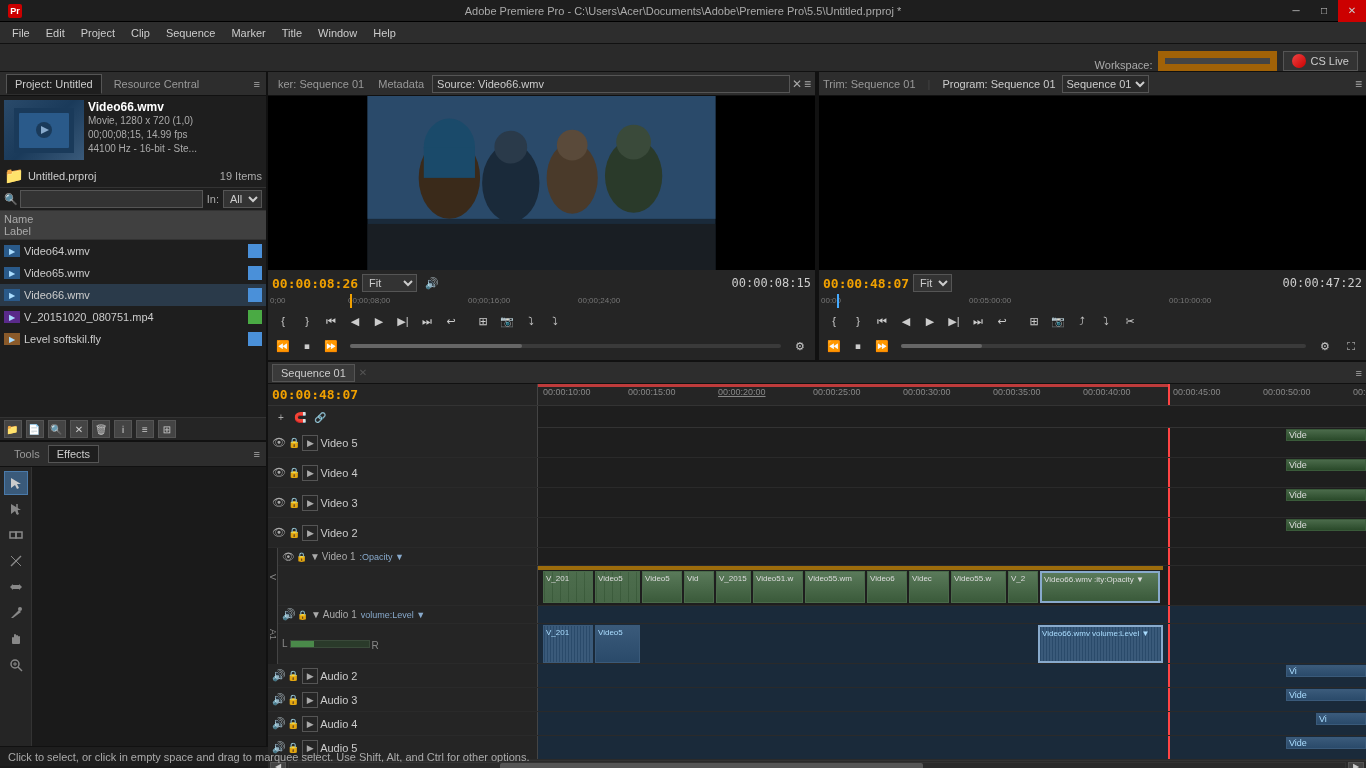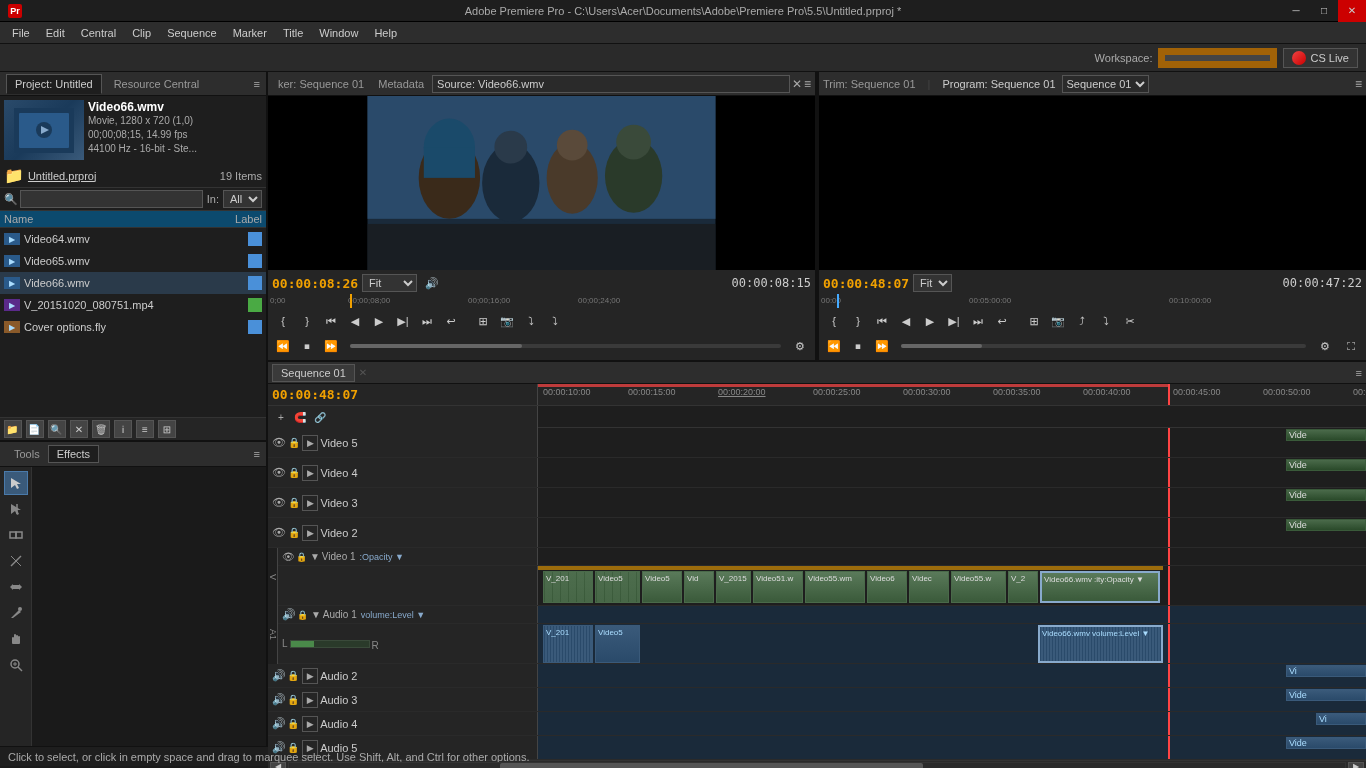--- a/index.html
+++ b/index.html
@@ -11,21 +11,21 @@
     #title-bar .title { font-size: 11px; color: #aaa; }
     #title-bar .win-controls { position: absolute; right: 0; display: flex; }
     #title-bar .win-btn { width: 28px; height: 22px; display: flex; align-items: center; justify-content: center; font-size: 10px; cursor: pointer; }
     #title-bar .win-btn.close { background: #cc0000; }
 
     
     #menu-bar { background: #2d2d2d; height: 22px; display: flex; align-items: center; padding: 0 4px; border-bottom: 1px solid #111; }
     #menu-bar .menu-item { padding: 2px 8px; cursor: pointer; font-size: 11px; color: #ccc; }
 
     
-    #workspace-bar { background: #2a2a2a; height: 28px; display: flex; align-items: center; justify-content: flex-end; padding: 0 8px; border-bottom: 1px solid #111; gap: 6px; }
+    #workspace-bar { background: #2a2a2a; height: 28px; display: flex; align-items: flex-end; justify-content: flex-end; padding: 0 8px; border-bottom: 1px solid #111; gap: 6px; }
     #workspace-bar .ws-label { font-size: 11px; color: #aaa; }
     #workspace-bar .ws-select { background: #444; border: 7px solid #a16207; color: #ccc; font-size: 11px; padding: 2px 18px 2px 6px; height: 20px; appearance: none; cursor: pointer; }
     #workspace-bar .cs-live { display: flex; align-items: center; gap: 4px; background: #333; border: 1px solid #555; padding: 2px 8px; height: 20px; cursor: pointer; }
     #workspace-bar .cs-icon { width: 14px; height: 14px; background: linear-gradient(135deg, #ee4444, #cc0000); border-radius: 50%; }
 
     
     #main-layout { display: flex; height: calc(768px - 72px - 22px); }
 
     
     #left-panel { width: 268px; display: flex; flex-direction: column; background: #1e1e1e; border-right: 2px solid #111; }
@@ -39,29 +39,29 @@
 
     .preview-area { display: flex; padding: 4px; gap: 4px; }
     .thumb { width: 80px; height: 60px; background: #333; flex-shrink: 0; overflow: hidden; }
     .thumb-placeholder { width: 100%; height: 100%; background: linear-gradient(135deg, #2a4a6a 0%, #1a3a5a 50%, #3a5a7a 100%); display: flex; align-items: center; justify-content: center; }
     .file-info { flex: 1; font-size: 10px; color: #ccc; }
     .file-info .filename { font-size: 12px; color: #fff; font-weight: bold; }
     .file-info .meta { color: #aaa; font-size: 10px; line-height: 1.4; }
 
     .project-controls { display: flex; align-items: center; padding: 2px 4px; border-bottom: 1px solid #333; }
     .project-controls .folder-icon { font-size: 16px; color: #888; cursor: pointer; margin-right: 4px; }
-    .proj-name { flex: 1; font-size: 11px; color: #ccc; text-decoration: underline; }
+    .proj-name { flex: 1; font-size: 11px; color: #ccc; }
     .items-count { font-size: 11px; color: #aaa; }
 
     .search-bar { display: flex; align-items: center; padding: 2px 4px; border-bottom: 1px solid #333; }
     .search-input { flex: 1; background: #333; border: 1px solid #555; color: #ccc; font-size: 11px; padding: 1px 4px; height: 18px; }
     .in-label { font-size: 11px; color: #aaa; margin: 0 4px; }
     .in-select { background: #333; border: 1px solid #555; color: #ccc; font-size: 11px; height: 18px; padding: 0 2px; }
 
-    .file-list-header { display: flex; padding: 2px 4px; background: #0c4a6e; border-bottom: 1px solid #333; }
+    .file-list-header { display: flex; padding: 2px 4px; background: #404040; border-bottom: 1px solid #333; flex-direction: column; }
     .col-name { flex: 1; font-size: 11px; color: #aaa; }
     .col-label { font-size: 11px; color: #aaa; }
 
     .file-list { flex: 1; overflow-y: auto; }
     .file-item { display: flex; align-items: center; padding: 2px 4px; cursor: pointer; height: 22px; }
     .file-item .fi-icon { width: 16px; height: 12px; background: #2a5a8a; margin-right: 4px; display: flex; align-items: center; justify-content: center; font-size: 8px; color: #aaddff; flex-shrink: 0; }
     .file-item .fi-name { flex: 1; font-size: 11px; color: #ccc; }
     .file-item .fi-color { width: 14px; height: 14px; background: #4a90d9; flex-shrink: 0; }
     .file-item .fi-color.green { background: #4aaa44; }
 
@@ -154,21 +154,21 @@
   <div class="win-controls">
     <div class="win-btn">─</div>
     <div class="win-btn">□</div>
     <div class="win-btn close">✕</div>
   </div>
 </div>
 
 <div id="menu-bar">
   <span class="menu-item">File</span>
   <span class="menu-item">Edit</span>
-  <span class="menu-item">Central</span>
+  <span class="menu-item">Project</span>
   <span class="menu-item">Clip</span>
   <span class="menu-item">Sequence</span>
   <span class="menu-item">Marker</span>
   <span class="menu-item">Title</span>
   <span class="menu-item">Window</span>
   <span class="menu-item">Help</span>
 </div>
 
 <div id="workspace-bar">
   <span class="ws-label">Workspace:</span>
@@ -251,21 +251,21 @@
           <span class="fi-name">Video66.wmv</span>
           <div class="fi-color"></div>
         </div>
         <div class="file-item">
           <div class="fi-icon" style="background:#5a2a8a;">▶</div>
           <span class="fi-name">V_20151020_080751.mp4</span>
           <div class="fi-color green"></div>
         </div>
         <div class="file-item">
           <div class="fi-icon" style="background:#8a5a2a;">▶</div>
-          <span class="fi-name">Cover options.fly</span>
+          <span class="fi-name">Level softskil.fly</span>
           <div class="fi-color"></div>
         </div>
       </div>
 
       <div class="panel-footer">
         <div class="footer-btn">📁</div>
         <div class="footer-btn">📄</div>
         <div class="footer-btn">🔍</div>
         <div class="footer-btn">✕</div>
         <div class="footer-btn">🗑</div>

